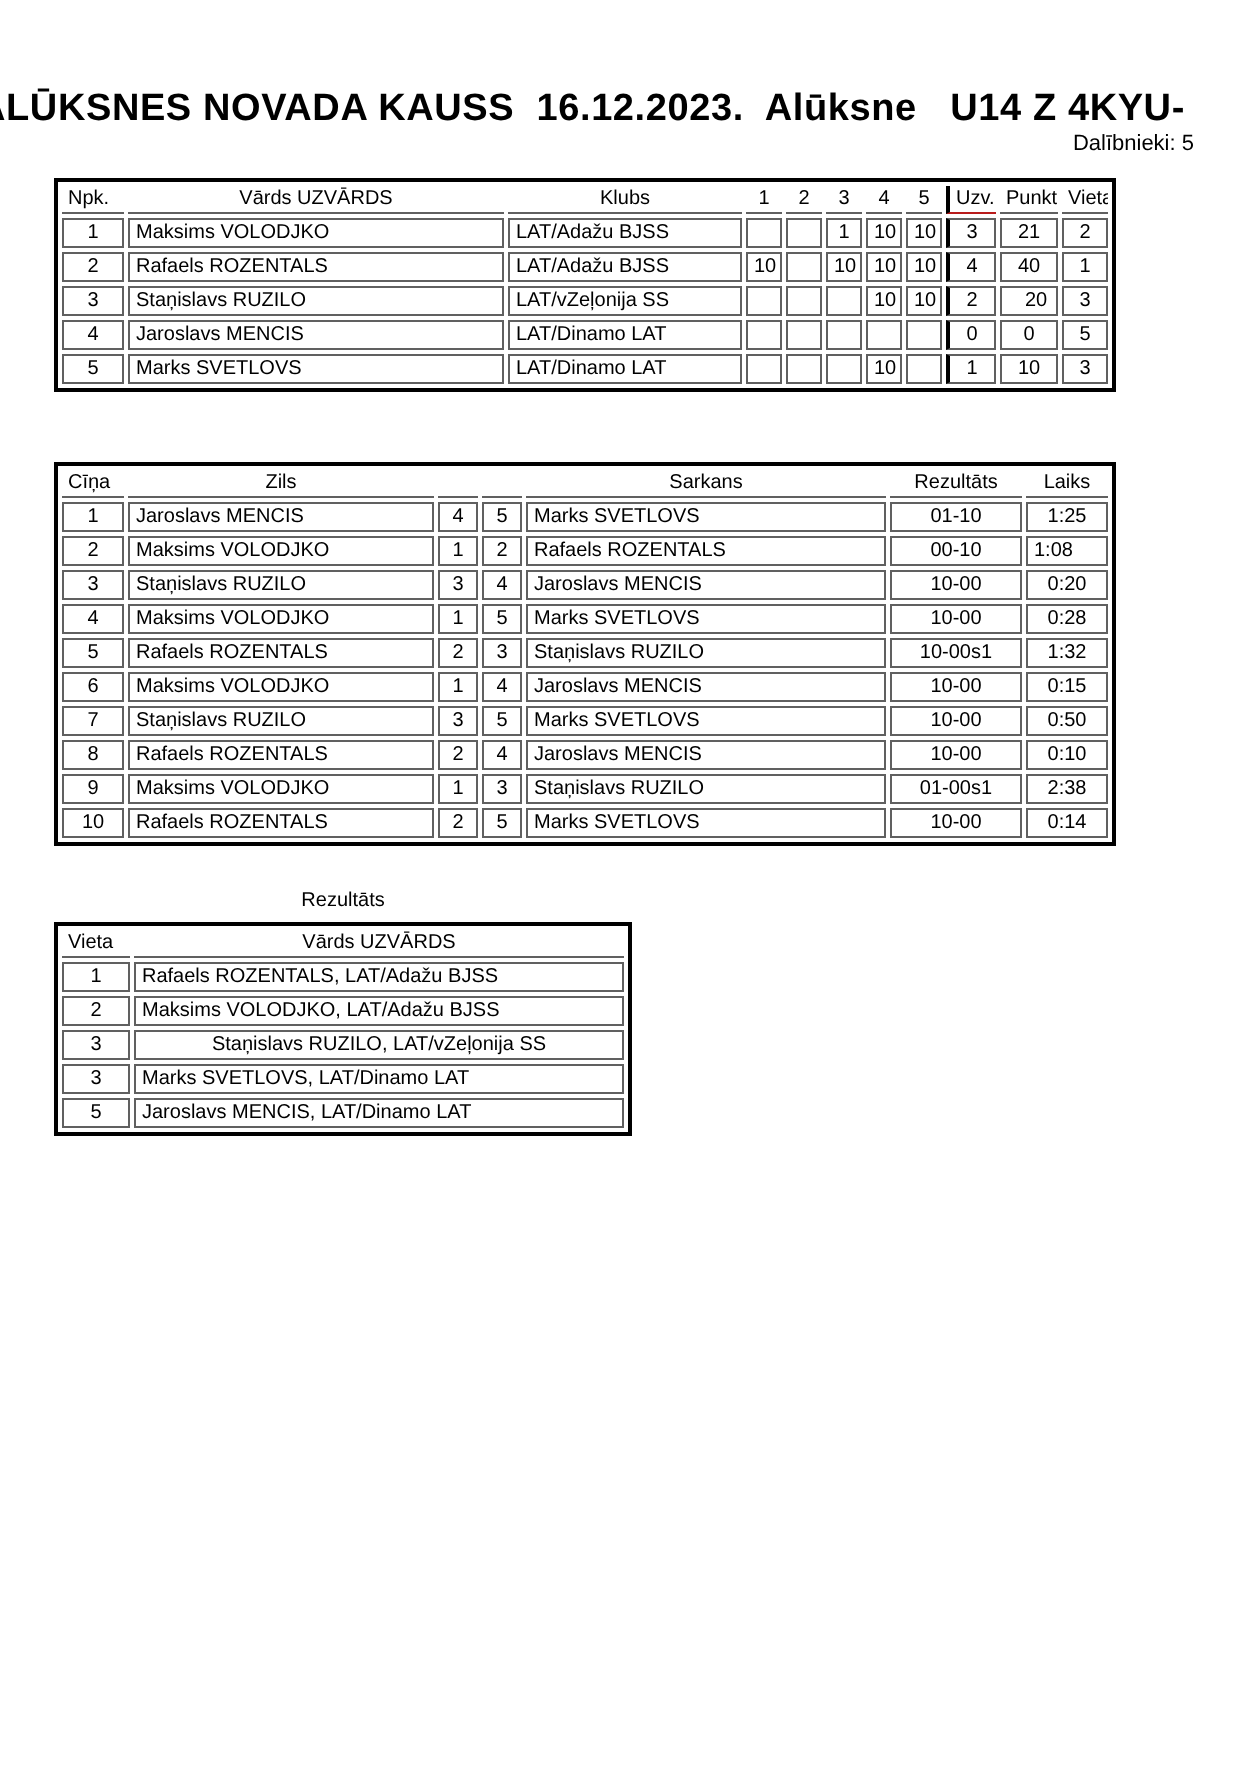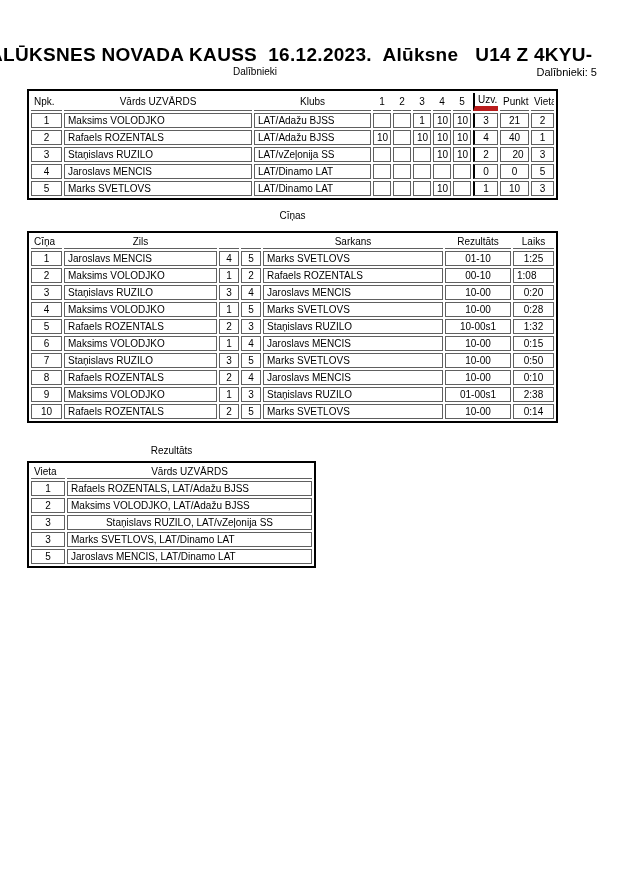--- a/index.html
+++ b/index.html
@@ -58,30 +58,29 @@
     line-height: 13px;
     padding: 0 3px;
     overflow: hidden;
     white-space: nowrap;
   }
   td { border: 1px solid #606060; }
   th { border: 0; border-bottom: 1px solid #606060; }
   th.al { text-align: left; }
   th.ac { text-align: center; }
   .thick-left { border-left: 2px solid #000 !important; }
-  th.thick-left { border-bottom: 5px solid #b91c1c; margin-top: 36px; }
+  th.thick-left { border-bottom: 1px solid #b91c1c; margin-top: 36px; }
 </style>
 </head>
 <body>
 
 <div class="page">
 
   <div class="title">ALŪKSNES NOVADA KAUSS  16.12.2023.  Alūksne   U14 Z 4KYU-</div>
 
-  <div class="section-label lbl-dalibnieki">Dalībnieki</div>
 
   <div class="participants-count">Dalībnieki: 5</div>
 
   <table class="tbl-participants">
     <colgroup>
       <col style="width:31px">
         <col style="width:188px">
         <col style="width:117px">
       <col style="width:18px">
         <col style="width:18px">
@@ -169,21 +168,20 @@
           <td style="text-align: center;"></td>
           <td style="text-align: center;">10</td>
           <td style="text-align: center;"></td>
           <td class="thick-left" style="text-align: center;">1</td>
           <td style="text-align: center;">10</td>
           <td style="text-align: center;">3</td>
         </tr>
       </tbody>
   </table>
 
-  <div class="section-label lbl-cinas">Cīņas</div>
 
   <table class="tbl-fights">
     <colgroup>
       <col style="width:31px">
         <col style="width:153px">
         <col style="width:20px">
       <col style="width:20px">
         <col style="width:180px">
         <col style="width:66px">
         <col style="width:41px">

